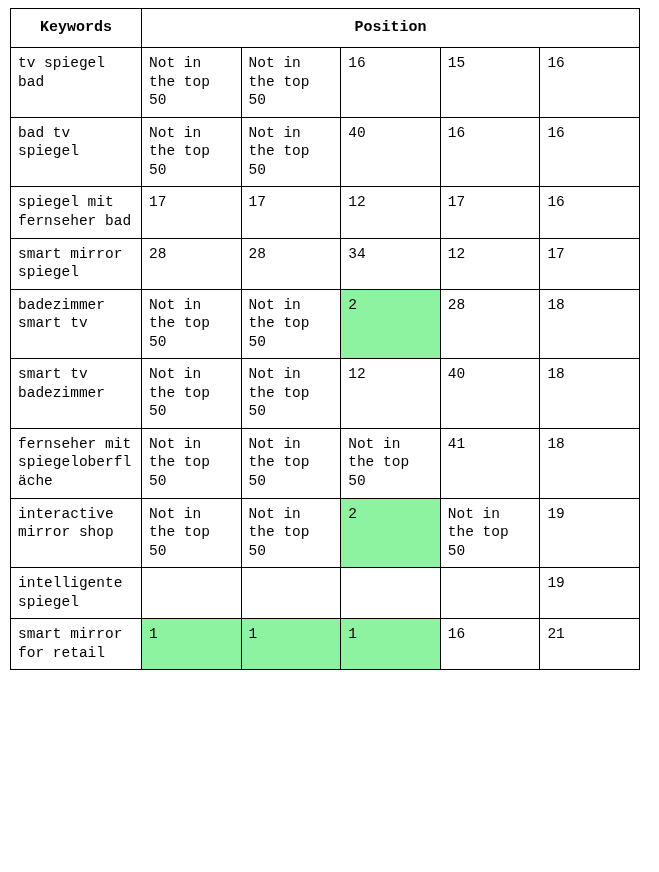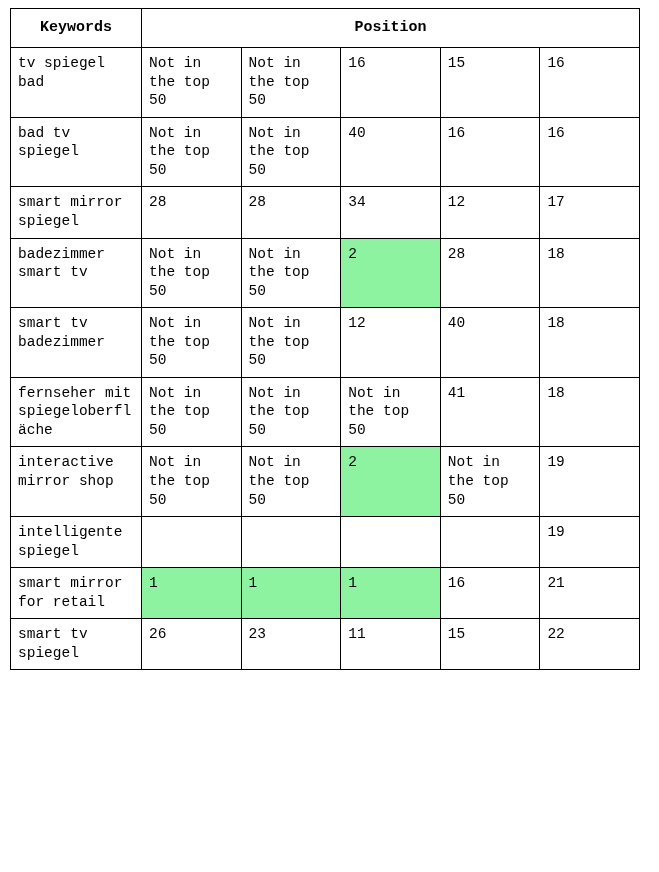--- a/index.html
+++ b/index.html
@@ -80,20 +80,28 @@
         </tr>
         <tr>
           <td class="kw">bad tv spiegel</td>
           <td>Not in the top 50</td>
           <td>Not in the top 50</td>
           <td>40</td>
           <td>16</td>
           <td>16</td>
         </tr>
         <tr>
+          <td class="kw">spiegel mit fernseher bad</td>
+          <td>17</td>
+          <td>17</td>
+          <td>12</td>
+          <td>17</td>
+          <td>16</td>
+        </tr>
+        <tr>
           <td class="kw">smart mirror spiegel</td>
           <td>28</td>
           <td>28</td>
           <td>34</td>
           <td>12</td>
           <td>17</td>
         </tr>
         <tr>
           <td class="kw">badezimmer smart tv</td>
           <td>Not in the top 50</td>
@@ -135,23 +143,15 @@
           <td>19</td>
         </tr>
         <tr>
           <td class="kw">smart mirror for retail</td>
           <td class="highlight">1</td>
           <td class="highlight">1</td>
           <td class="highlight">1</td>
           <td>16</td>
           <td>21</td>
         </tr>
-        <tr>
-          <td class="kw">smart tv spiegel</td>
-          <td>26</td>
-          <td>23</td>
-          <td>11</td>
-          <td>15</td>
-          <td>22</td>
-        </tr>
       </tbody>
   </table>
 </div>
 
 </body></html>

